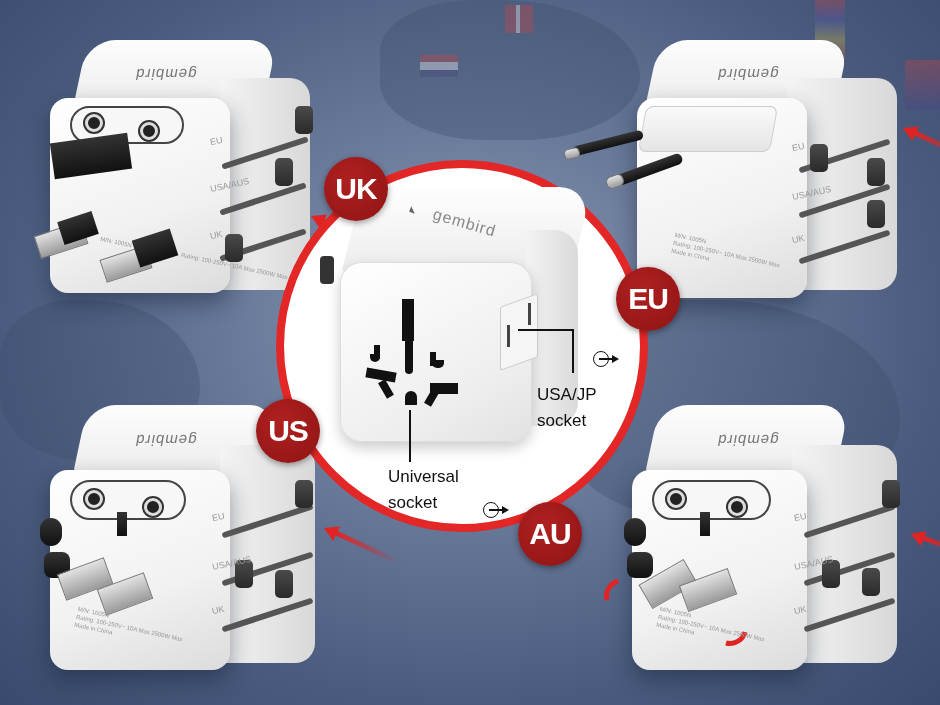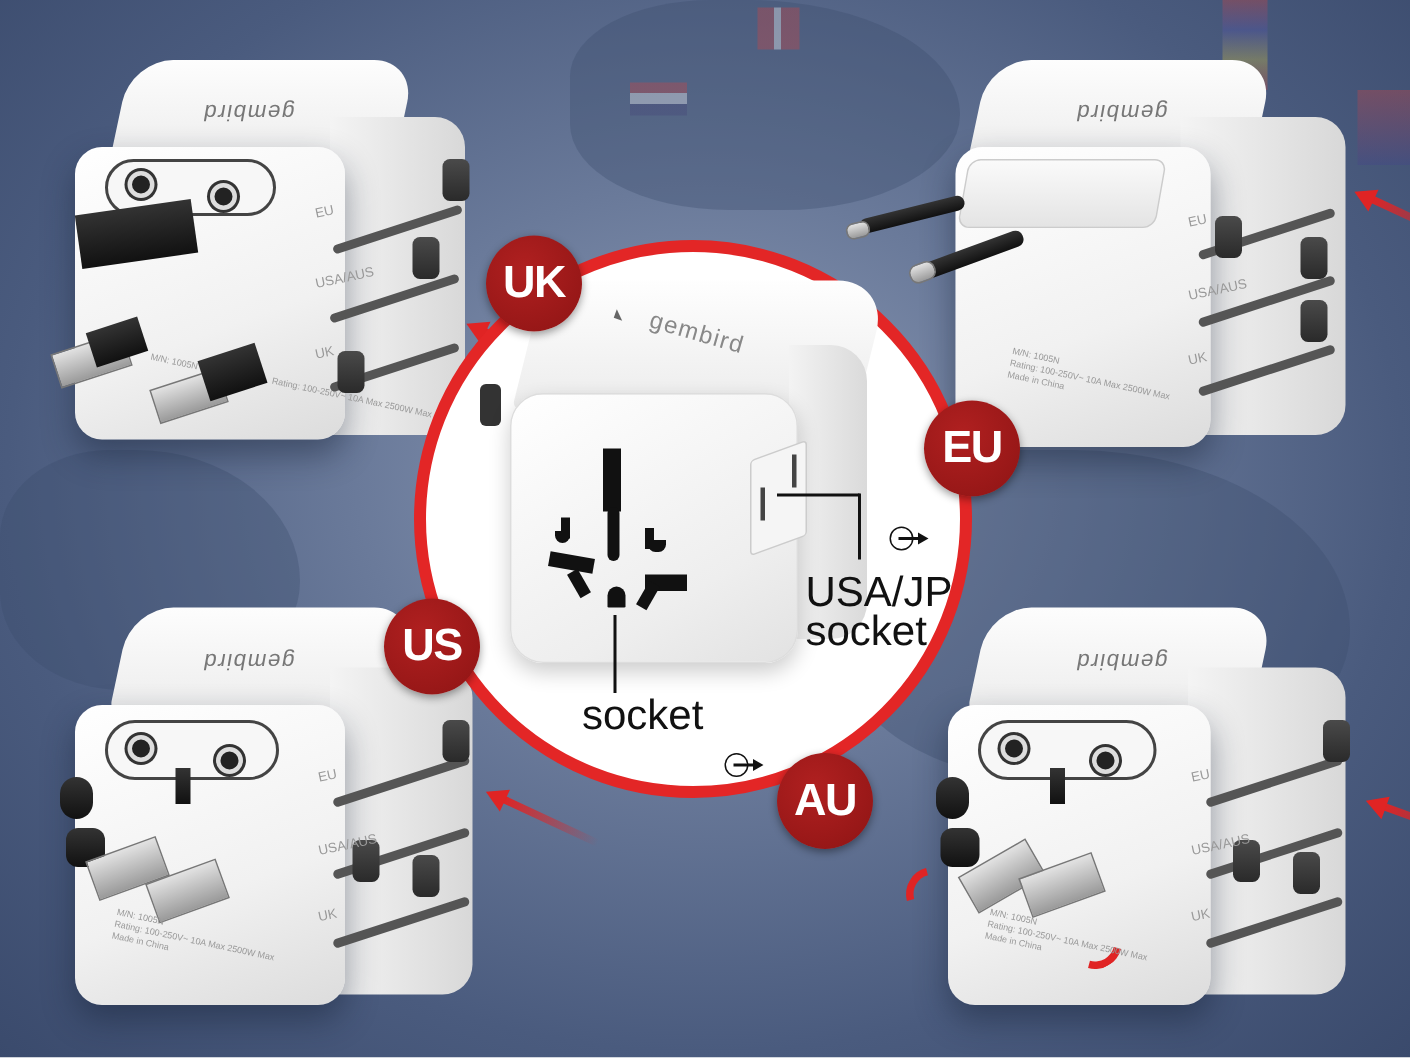--- a/index.html
+++ b/index.html
@@ -21,21 +21,21 @@
   .hole{position:absolute;width:12px;height:12px;border-radius:50%;background:#222;border:3px solid #ddd;box-shadow:0 0 0 2px #333;}
   .prong-dark{position:absolute;background:linear-gradient(180deg,#333,#111);}
   .prong-metal{position:absolute;background:linear-gradient(180deg,#e2e2e2,#9a9a9a);border:1px solid #777;}
   .tiny{position:absolute;font-size:6px;color:#999;line-height:8px;transform:rotate(12deg);}
   .circle-main{position:absolute;left:276px;top:160px;width:372px;height:372px;border-radius:50%;background:#ffffff;border:8px solid #e32626;box-sizing:border-box;}
   .badge{position:absolute;width:64px;height:64px;border-radius:50%;background:radial-gradient(circle at 40% 35%,#b02020,#8e1414);color:#fff;font-weight:bold;font-size:30px;display:flex;align-items:center;justify-content:center;box-shadow:0 2px 6px rgba(0,0,0,0.4);letter-spacing:-1px;}
   .center-cube-front{position:absolute;left:340px;top:262px;width:190px;height:178px;background:linear-gradient(150deg,#ffffff,#eeeeee 70%,#e2e2e2);border-radius:22px;box-shadow:0 6px 14px rgba(0,0,0,0.2);border:1px solid #ddd;}
   .center-cube-top{position:absolute;left:352px;top:187px;width:230px;height:86px;background:linear-gradient(180deg,#fefefe,#ececec);border-radius:34px 34px 6px 6px;transform:skewX(-14deg);}
   .center-cube-side{position:absolute;left:526px;top:230px;width:52px;height:196px;background:linear-gradient(90deg,#f3f3f3,#dadada);border-radius:0 24px 24px 0;}
   .uni-slot{position:absolute;background:#111;}
-  .callout-text{position:absolute;font-size:28px;font-weight:normal;color:#111;line-height:26px;}
+  .callout-text{position:absolute;font-size:17px;font-weight:normal;color:#111;line-height:26px;}
   .leader{position:absolute;background:#111;}
   .go-icon{position:absolute;width:14px;height:14px;border:1.5px solid #111;border-radius:50%;}
   .go-icon::before{content:"";position:absolute;left:5px;top:6px;width:14px;height:1.5px;background:#111;}
   .go-icon::after{content:"";position:absolute;left:18px;top:2.5px;border-left:7px solid #111;border-top:4px solid transparent;border-bottom:4px solid transparent;}
   .curl{position:absolute;width:26px;height:26px;border:5px solid #e02424;border-color:#e02424 transparent transparent transparent;border-radius:50%;}
 </style>
 </head>
 <body>
 
 <div class="bg"></div>
@@ -194,20 +194,21 @@
 <div class="leader" style="left:518px;top:329px;width:55px;height:2px;"></div>
 <div class="leader" style="left:572px;top:329px;width:2px;height:44px;"></div>
 <div class="callout-text" style="left:537px;top:382px;">
   <div>USA/JP</div>
   <div>socket</div>
 </div>
 <div class="go-icon" style="left:593px;top:351px;"></div>
 
 <div class="leader" style="left:409px;top:410px;width:2px;height:52px;"></div>
 <div class="callout-text" style="left:388px;top:464px;">
+  <div>Universal</div>
   <div>socket</div>
 </div>
 <div class="go-icon" style="left:483px;top:502px;"></div>
 
 <div class="badge" style="left:324px;top:157px;">UK</div>
 <div class="badge" style="left:616px;top:267px;">EU</div>
 <div class="badge" style="left:256px;top:399px;">US</div>
 <div class="badge" style="left:518px;top:502px;">AU</div>
 
 </body></html>

